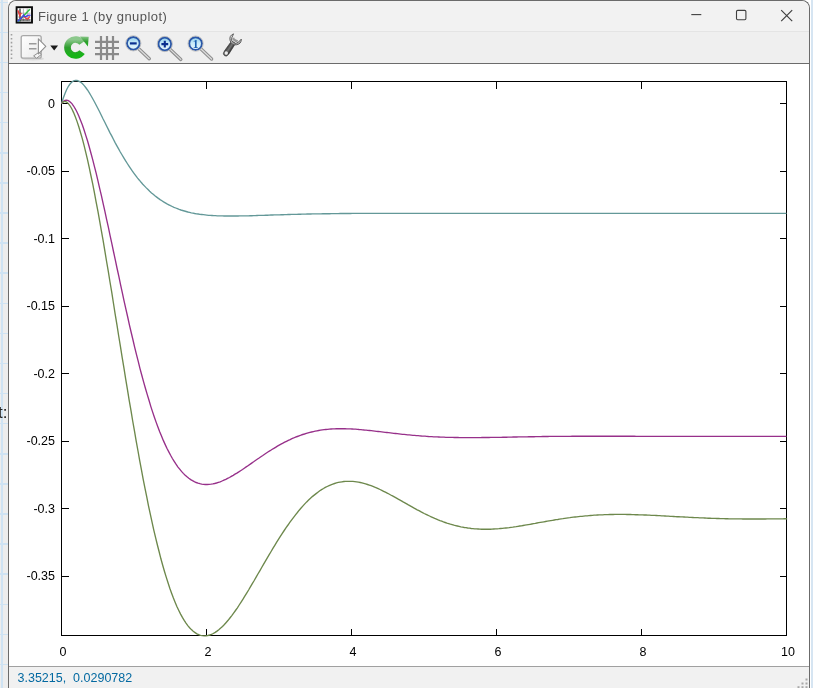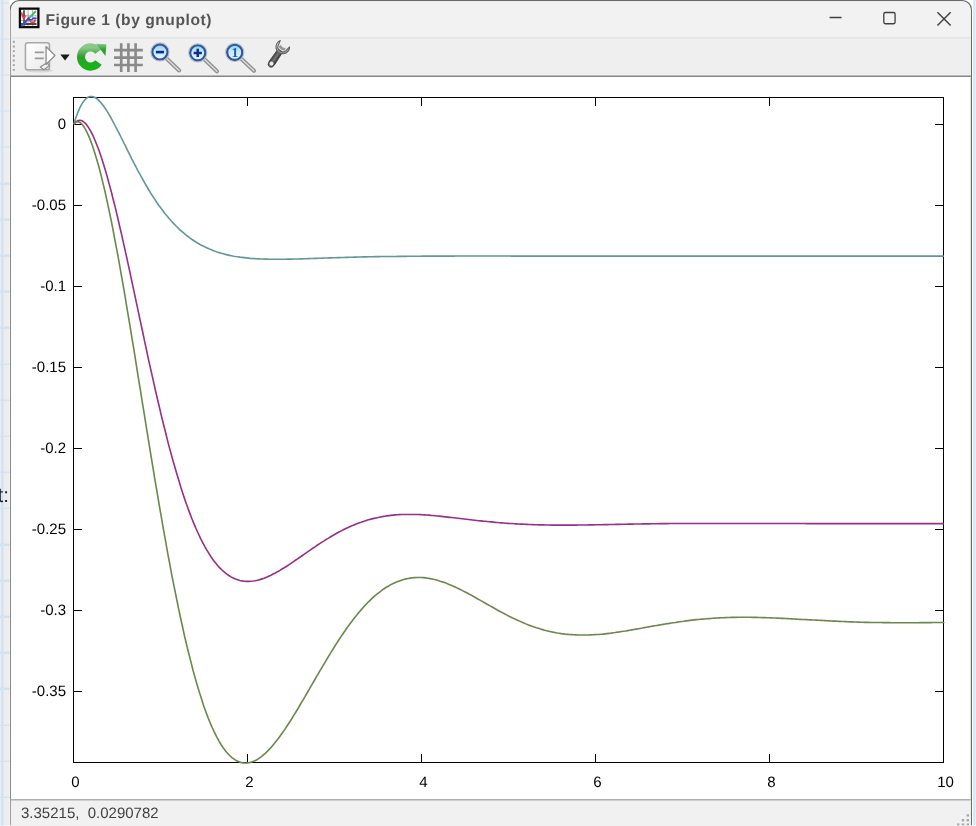--- a/index.html
+++ b/index.html
@@ -5,27 +5,27 @@
 #bgleft{position:absolute;left:0;top:0;width:8px;height:688px;background:#ededed;z-index:0;}
 .bgl{position:absolute;left:0;width:8px;height:1.6px;background:#cfe3f3;}
 #bgvline{position:absolute;left:1.4px;top:0;width:2px;height:688px;background:#cfe3f3;}
 #bgtext{position:absolute;left:-2px;top:403px;width:9px;height:22px;overflow:hidden;
  font-size:17px;color:#222;z-index:1;}
 #bgright{position:absolute;left:810.5px;top:0;width:2.5px;height:688px;background:#d6e5f2;z-index:0;}
 #win{position:absolute;left:7.5px;top:0;width:802.5px;height:688px;
  border:1.4px solid #6b6b6b;border-bottom:none;
  border-radius:8px 8px 0 0;background:#ffffff;z-index:2;box-sizing:border-box;}
 #titlebar{position:absolute;left:0;top:0;width:100%;height:30px;background:#f2f2f2;
- border-radius:8px 8px 0 0;font-weight:bold;}
+ border-radius:8px 8px 0 0;}
 #title{position:absolute;left:29.4px;top:8.2px;font-size:13px;color:#555555;letter-spacing:0.45px;}
 #toolbar{position:absolute;left:0;top:30px;width:100%;height:32.5px;background:#efefef;
  border-top:1px solid #e4e4e4;border-bottom:1.5px solid #6b6b6b;box-sizing:border-box;}
 #statusbar{position:absolute;left:0;top:664.5px;width:100%;height:23.5px;background:#f1f1f1;
  border-top:1.5px solid #a0a0a0;box-sizing:border-box;}
-#stext{position:absolute;left:9px;top:4px;font-size:12.5px;color:#404040;text-align:center;}
+#stext{position:absolute;left:9px;top:4px;font-size:12.5px;color:#0369a1;text-align:center;}
 svg{position:absolute;left:0;top:0;z-index:5;}
 .tk{stroke:#000;stroke-width:1;fill:none;shape-rendering:crispEdges;}
 .lb{font-family:"Liberation Sans",sans-serif;font-size:12.5px;fill:#000;}
 </style></head><body>
 <div id="bgleft">
     <div class="bgl" style="top:1.5px"></div>
 <div class="bgl" style="top:31.6px"></div>
 <div class="bgl" style="top:61.7px"></div>
 <div class="bgl" style="top:91.8px"></div>
 <div class="bgl" style="top:121.9px"></div>

